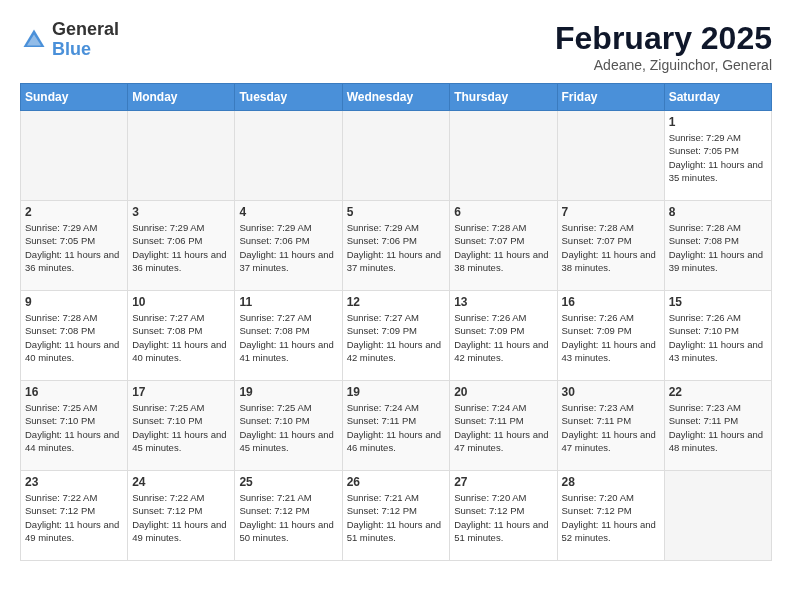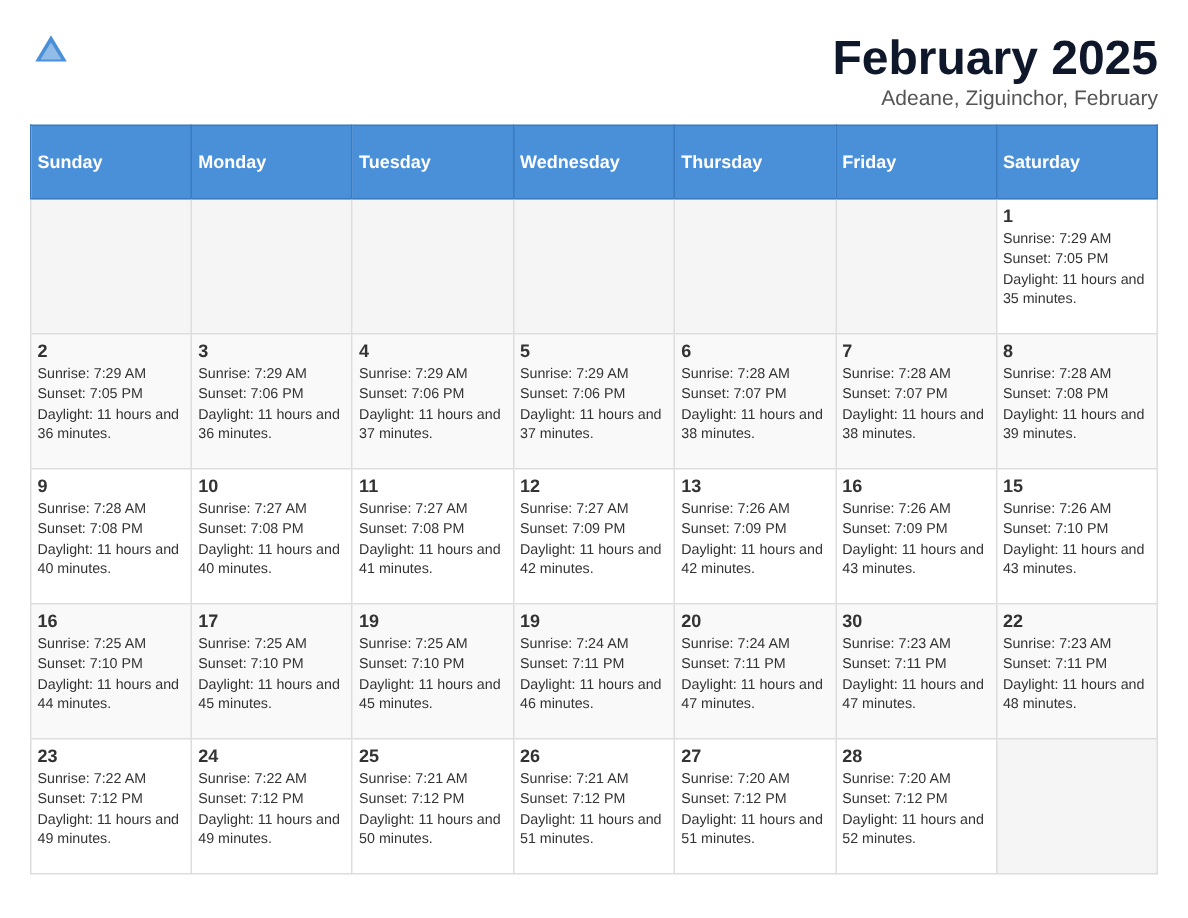--- a/index.html
+++ b/index.html
@@ -47,21 +47,21 @@
     .calendar {
       width: 100%;
       border-collapse: collapse;
       border: 1px solid #ccc;
     }
     .calendar th {
       background-color: #4a90d9;
       color: #fff;
       font-size: 12px;
       font-weight: bold;
-      padding: 17px 4px;
+      padding: 6px 4px;
       text-align: left;
       border: 1px solid #3a7bbf;
     }
     .calendar td {
       border: 1px solid #ddd;
       vertical-align: top;
       padding: 4px;
       width: 108px;
       min-height: 80px;
       background: #fff;
@@ -88,24 +88,28 @@
   </style>
 </head>
 <body>
 
 <div class="header-area">
   <div class="logo">
     <svg class="logo-icon" viewBox="0 0 40 40">
       <polygon points="20,5 35,30 5,30" fill="#4a90d9"></polygon>
       <polygon points="20,12 30,28 10,28" fill="#fff" opacity="0.4"></polygon>
     </svg>
+    <div class="logo-text">
+      <span class="logo-general">General</span><br>
+      <span class="logo-blue">Blue</span>
+    </div>
   </div>
   <div class="title-area">
     <div class="month-title">February 2025</div>
-    <div class="location-title">Adeane, Ziguinchor, February</div>
+    <div class="location-title">Adeane, Ziguinchor, General</div>
   </div>
 </div>
 
 <table class="calendar">
   <thead>
     <tr>
     <th>Sunday</th>
         <th>Monday</th>
         <th>Tuesday</th>
         <th>Wednesday</th>

